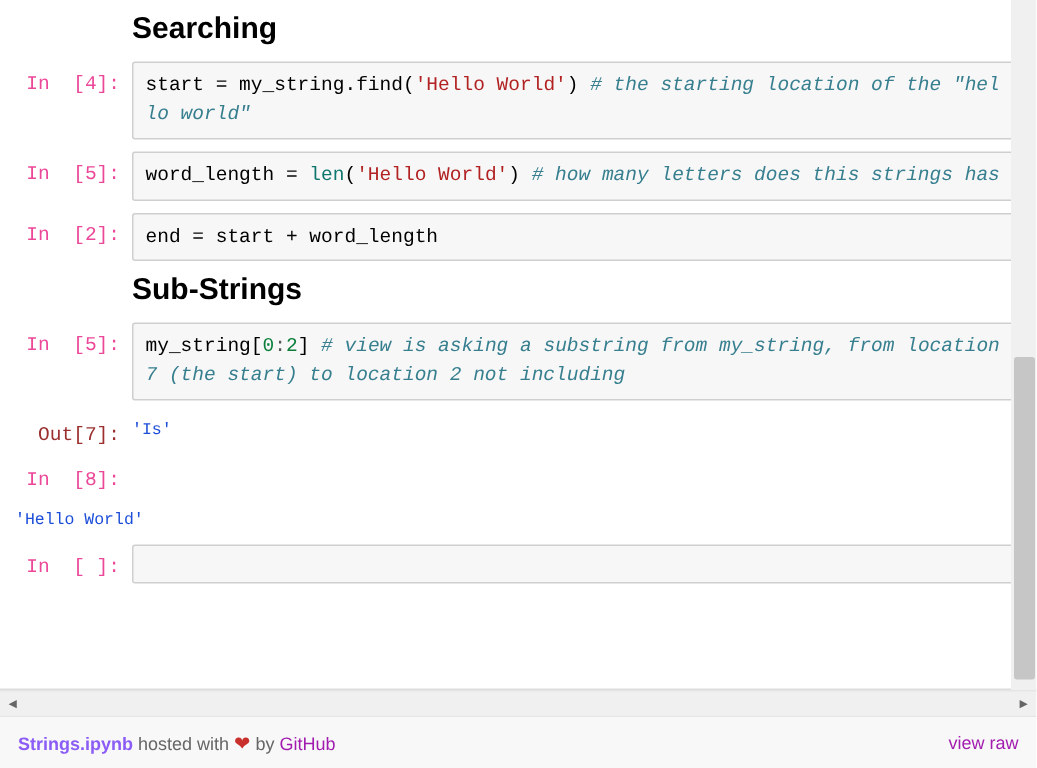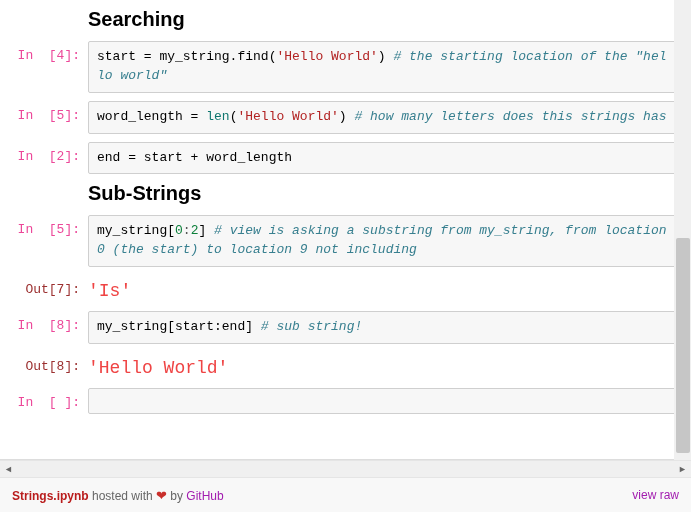--- a/index.html
+++ b/index.html
@@ -56,22 +56,22 @@
     font-family: "Courier New", monospace;
     font-size: 13px;
     line-height: 1.45;
     color: #000;
     min-height: 26px;
   }
   .plain-out {
     flex: 1;
     padding: 6px 8px 2px 0;
     font-family: "Courier New", monospace;
-    font-size: 18px;
-    color: #ef4444;
+    font-size: 11px;
+    color: #1d4ed8;
   }
   .tok-fn { color: #000; }
   .tok-str { color: #B22222; }
   .tok-comment { color: #377F8F; font-style: italic; }
   .tok-builtin { color: #0f766e; }
   .tok-num { color: #0B7F3A; }
   .tok-op { color: #555; }
 
   .footer {
     position: absolute;
@@ -102,21 +102,21 @@
     align-items: center;
     padding: 0 12px;
     font-size: 12px;
     color: #666;
     background: #f8f8f8;
     border-top: 1px solid #e5e5e5;
     justify-content: space-between;
   }
   .meta a { color: #a21caf; text-decoration: none; }
   .meta .heart { color: #c9302c; font-size: 13px; }
-  .meta .fname { font-weight: bold; color: #b91c1c; }
+  .meta .fname { font-weight: bold; color: #8b5cf6; }
   .vscroll-track {
     position: absolute;
     right: 0;
     top: 0;
     width: 17px;
     height: 460px;
     background: #f0f0f0;
   }
   .vscroll-thumb {
     position: absolute;
@@ -148,35 +148,33 @@
 
     <div class="cell">
       <div class="prompt prompt-in">In  [2]:</div>
       <div class="code-box"><span class="tok-fn">end = start + word_length</span></div>
     </div>
 
     <h2 class="section">Sub-Strings</h2>
 
     <div class="cell">
       <div class="prompt prompt-in">In  [5]:</div>
-      <div class="code-box"><span class="tok-fn">my_string[</span><span class="tok-num">0</span><span class="tok-op">:</span><span class="tok-num">2</span><span class="tok-fn">] </span><span class="tok-comment"># view is asking a substring from my_string, from location</span><br><span class="tok-comment">0 (the start) to location 9 not including</span></div>
+      <div class="code-box"><span class="tok-fn">my_string[</span><span class="tok-num">0</span><span class="tok-op">:</span><span class="tok-num">2</span><span class="tok-fn">] </span><span class="tok-comment"># view is asking a substring from my_string, from location</span><br><span class="tok-comment">7 (the start) to location 2 not including</span></div>
     </div>
 
     <div class="cell">
       <div class="prompt prompt-out">Out[7]:</div>
       <div class="plain-out">'Is'</div>
     </div>
 
     <div class="cell">
       <div class="prompt prompt-in">In  [8]:</div>
-      <div class="code-box"><span class="tok-fn">my_string[start:end] </span><span class="tok-comment"># sub string!</span></div>
-    </div>
-
-    <div class="cell">
-      <div class="prompt prompt-out">Out[8]:</div>
+    </div>
+
+    <div class="cell">
       <div class="plain-out">'Hello World'</div>
     </div>
 
     <div class="cell">
       <div class="prompt prompt-in">In  [ ]:</div>
       <div class="code-box"></div>
     </div>
 
   </div>
 </div>

